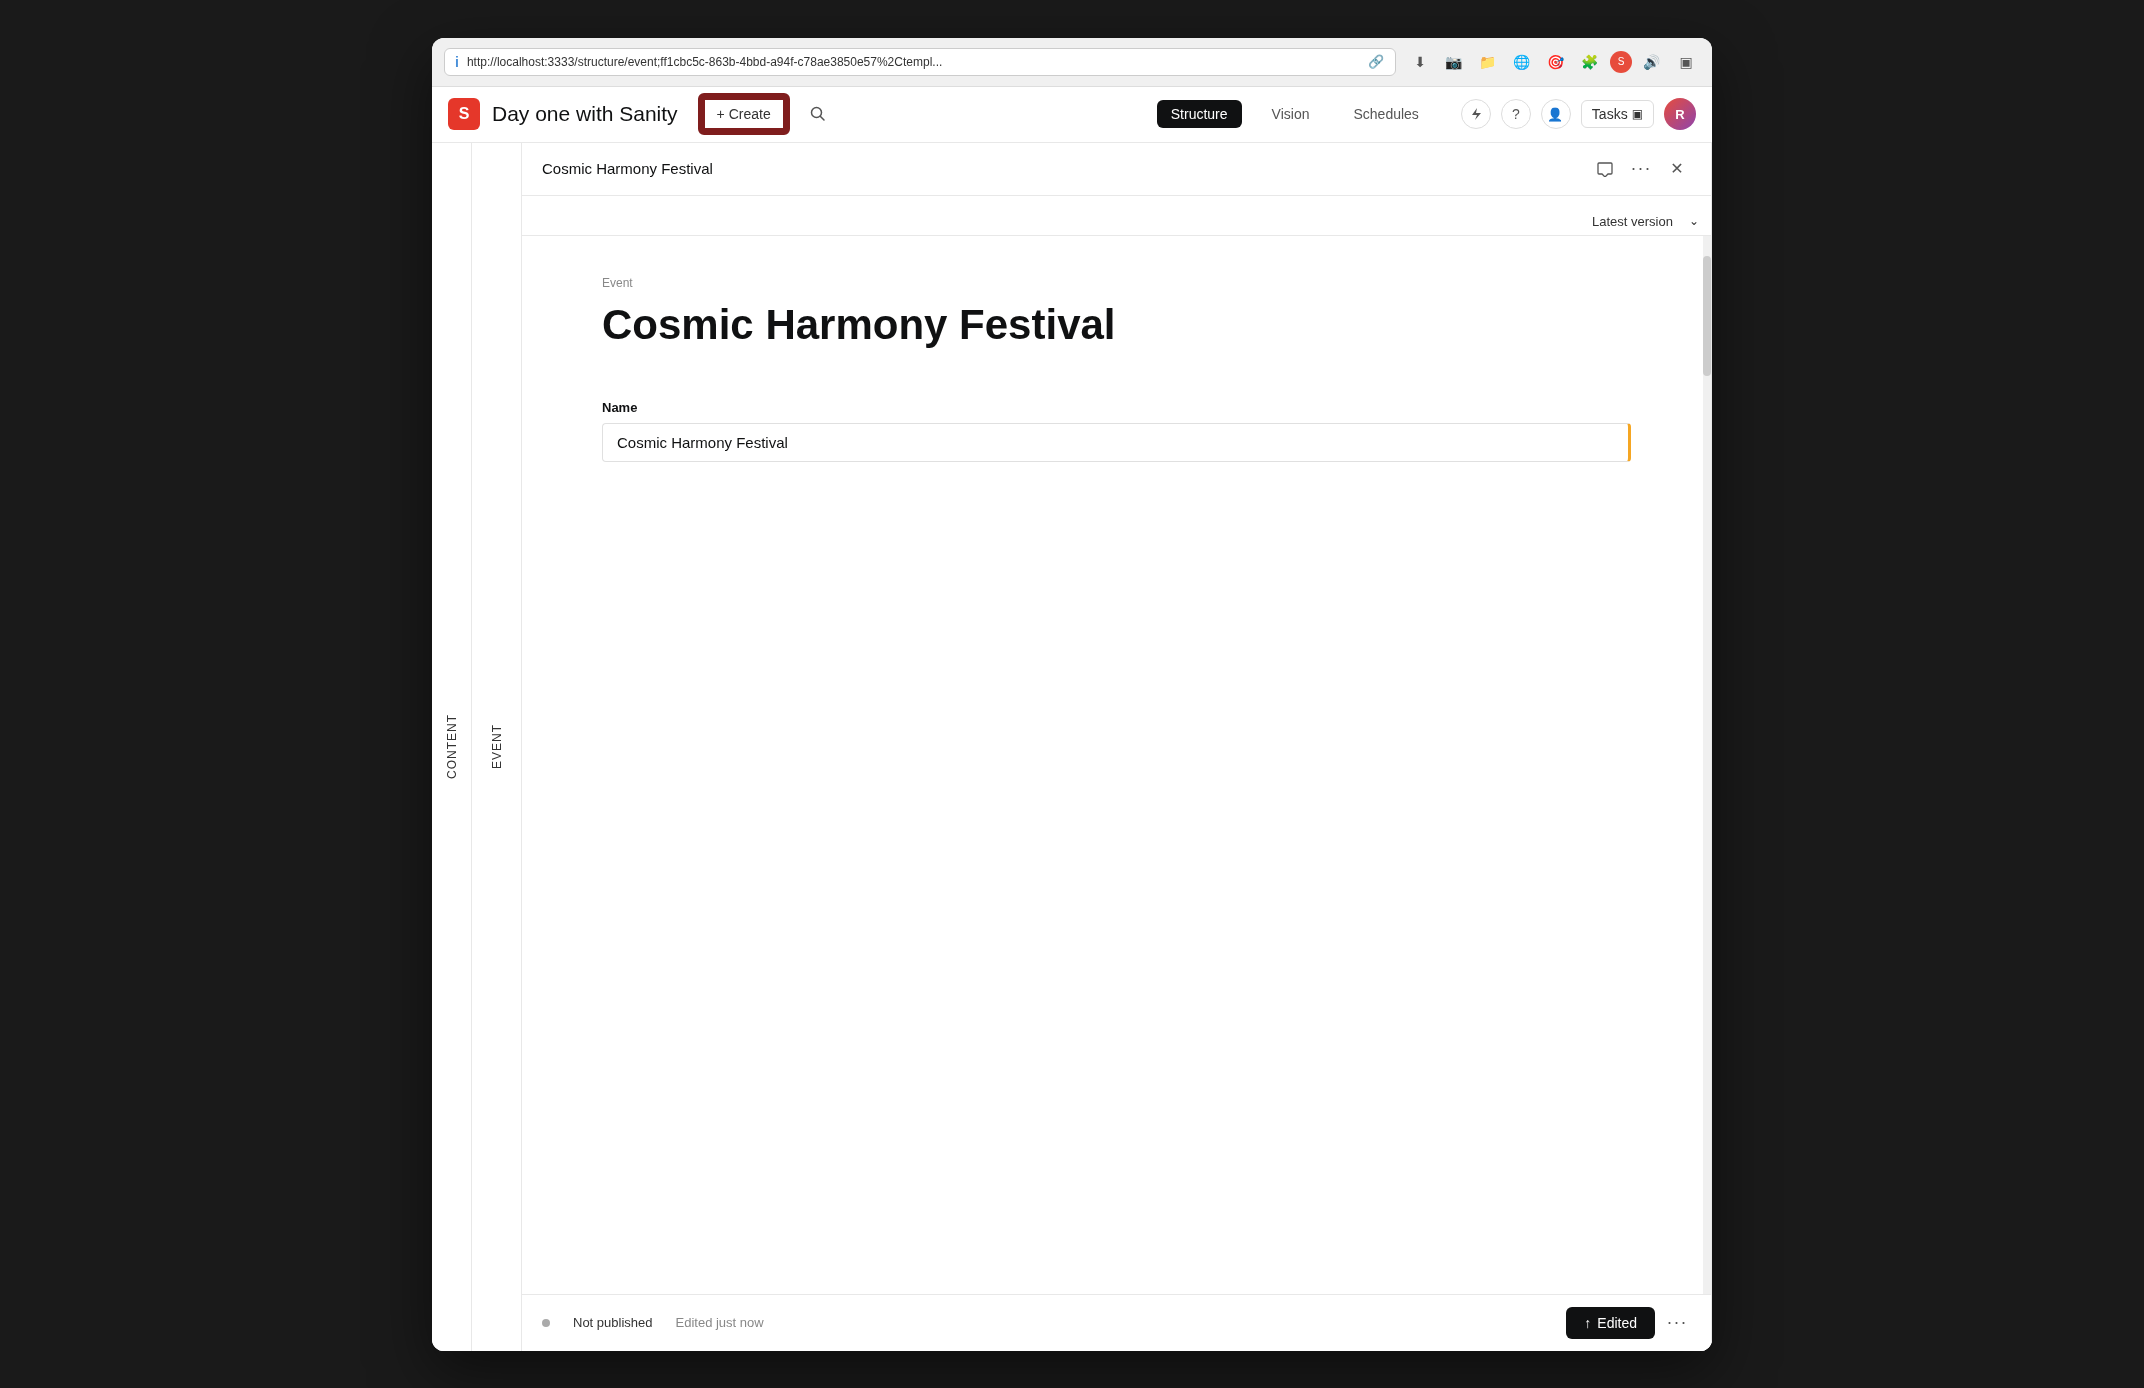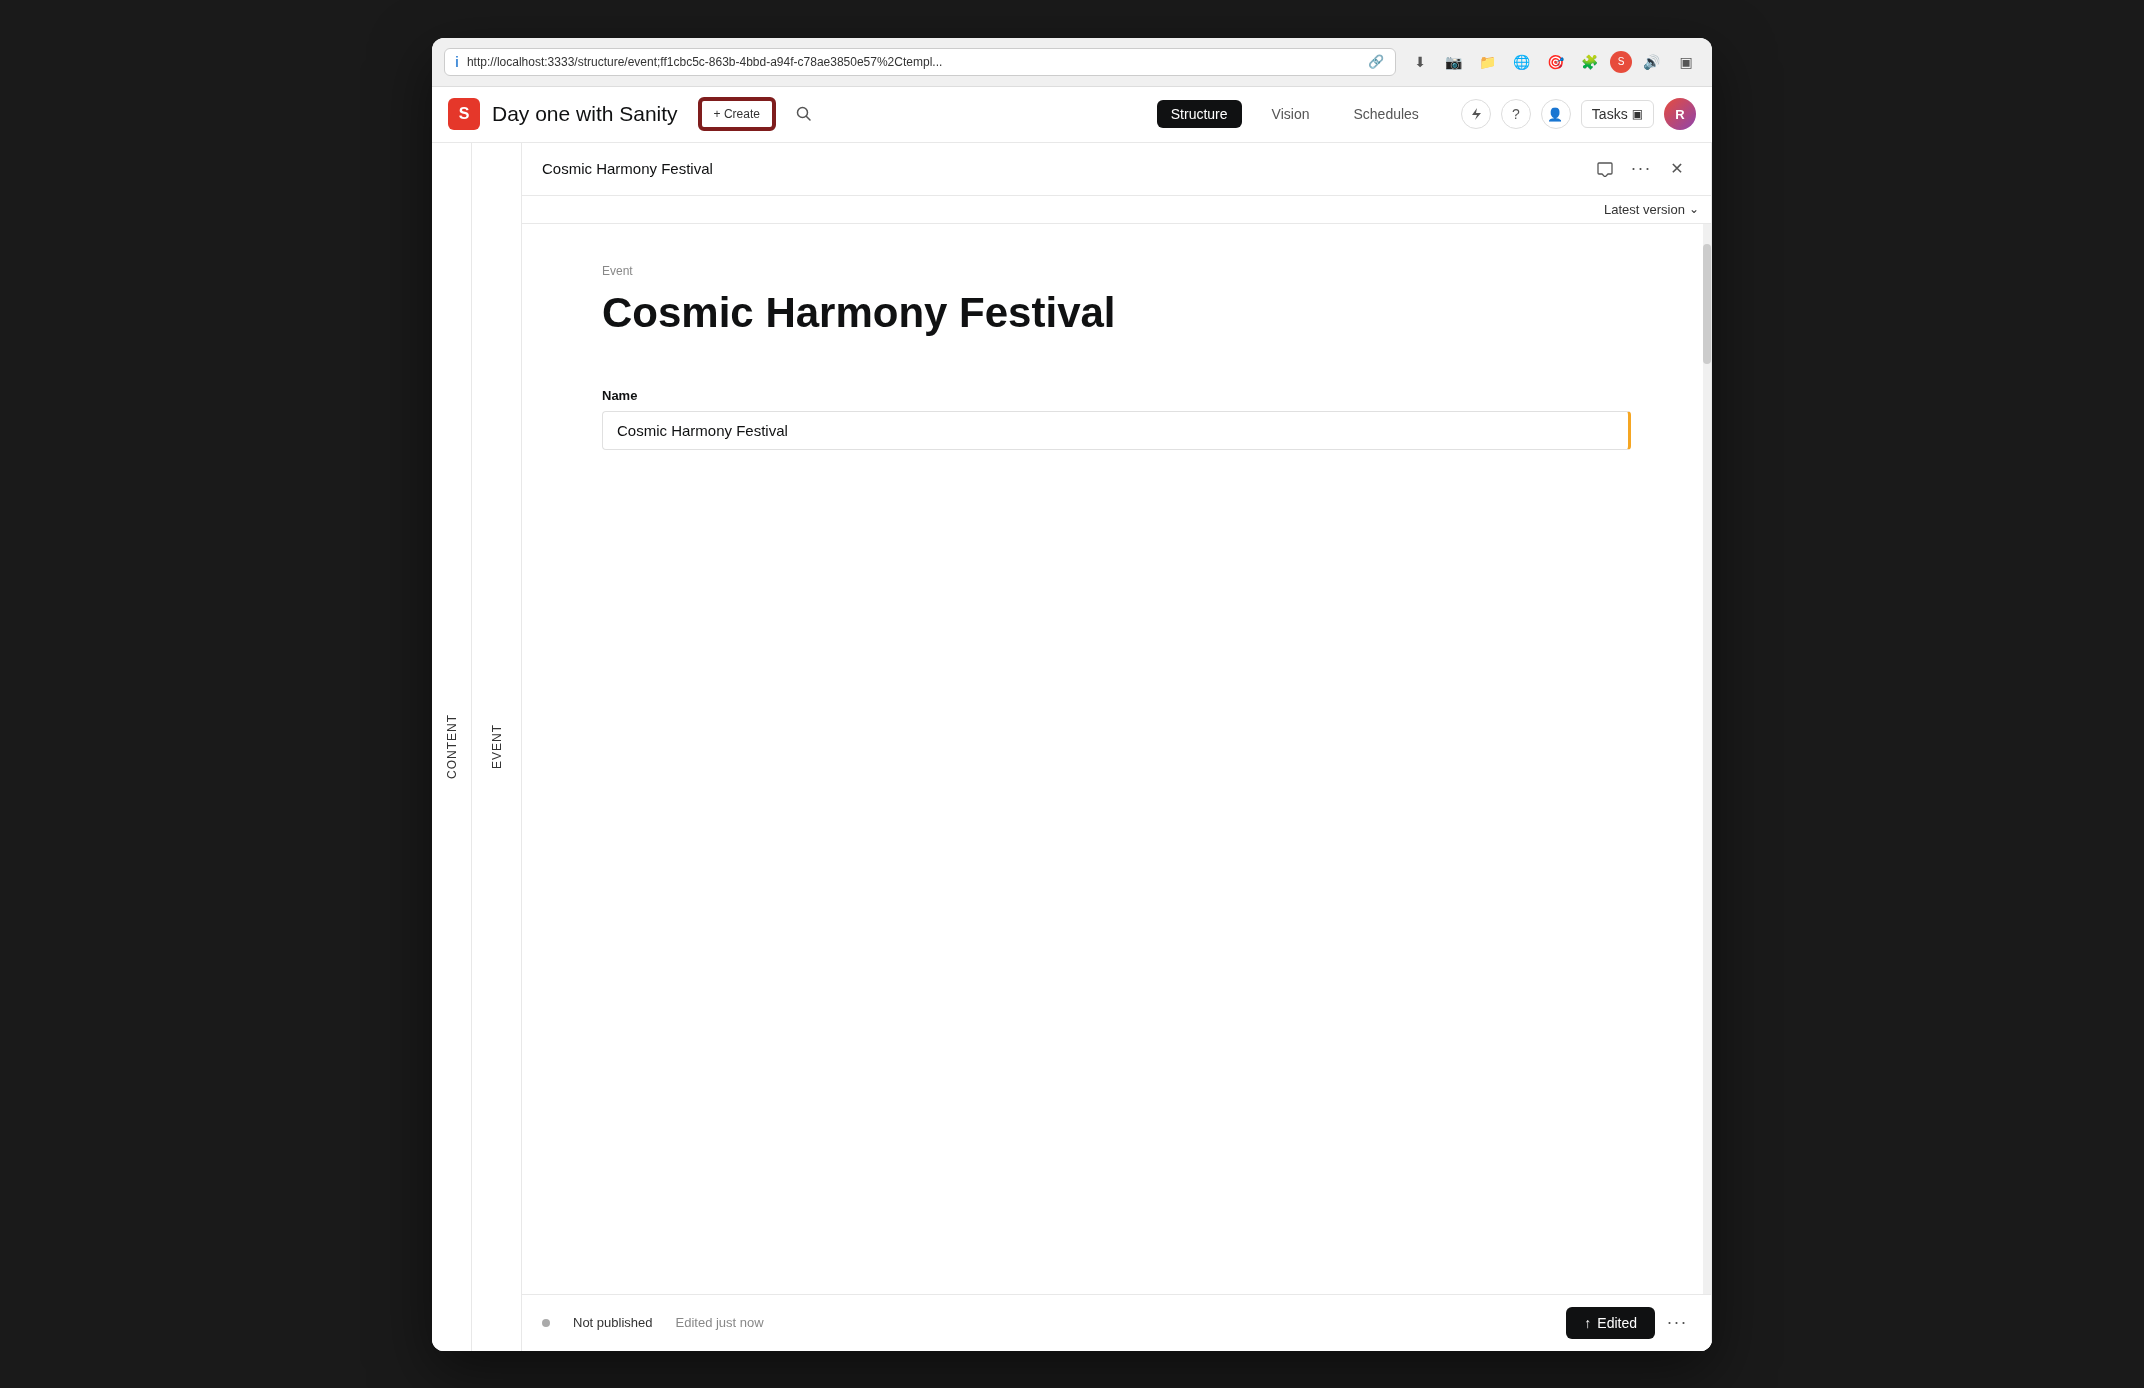--- a/index.html
+++ b/index.html
@@ -101,23 +101,23 @@
       font-weight: 400;
       color: #101112;
       margin-right: 8px;
     }
 
     .create-btn {
       display: flex;
       align-items: center;
       gap: 4px;
       padding: 6px 12px;
-      border: 4px solid #7f1d1d;
+      border: 7px solid #7f1d1d;
       border-radius: 6px;
-      font-size: 12px;
+      font-size: 14px;
       color: #333;
       cursor: pointer;
       background: #fff;
     }
 
     .search-btn {
       width: 32px;
       height: 32px;
       display: flex;
       align-items: center;
@@ -269,27 +269,28 @@
       align-items: center;
       justify-content: center;
       cursor: pointer;
       color: #555;
       font-size: 15px;
     }
 
     .version-selector {
       display: flex;
       align-items: center;
-      gap: 4px;
+      gap: 16px;
       padding: 6px 12px;
       justify-content: flex-end;
       font-size: 13px;
       color: #333;
       cursor: pointer;
       border-bottom: 1px solid #e8e8e8;
+      margin-top: 12px;
     }
 
     
     .document-content {
       flex: 1;
       overflow-y: auto;
       padding: 40px 80px;
       background: #fff;
       position: relative;
     }

